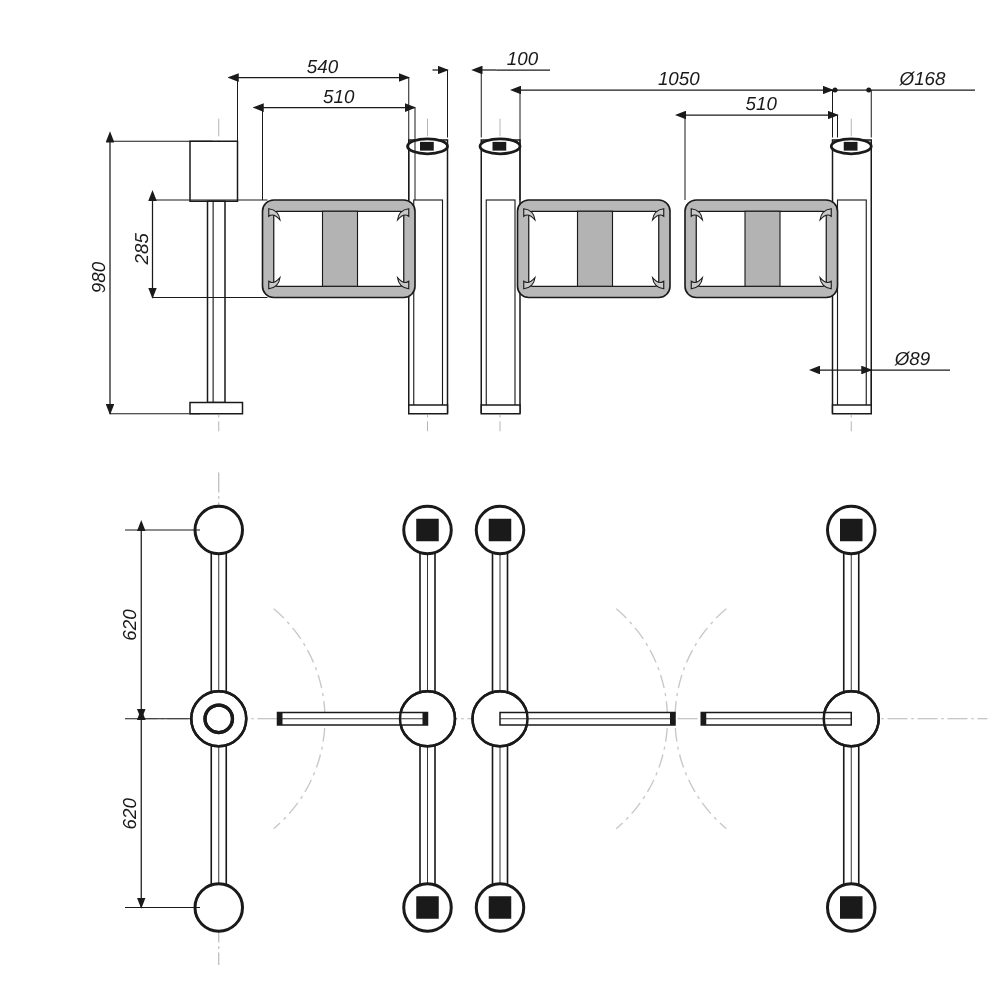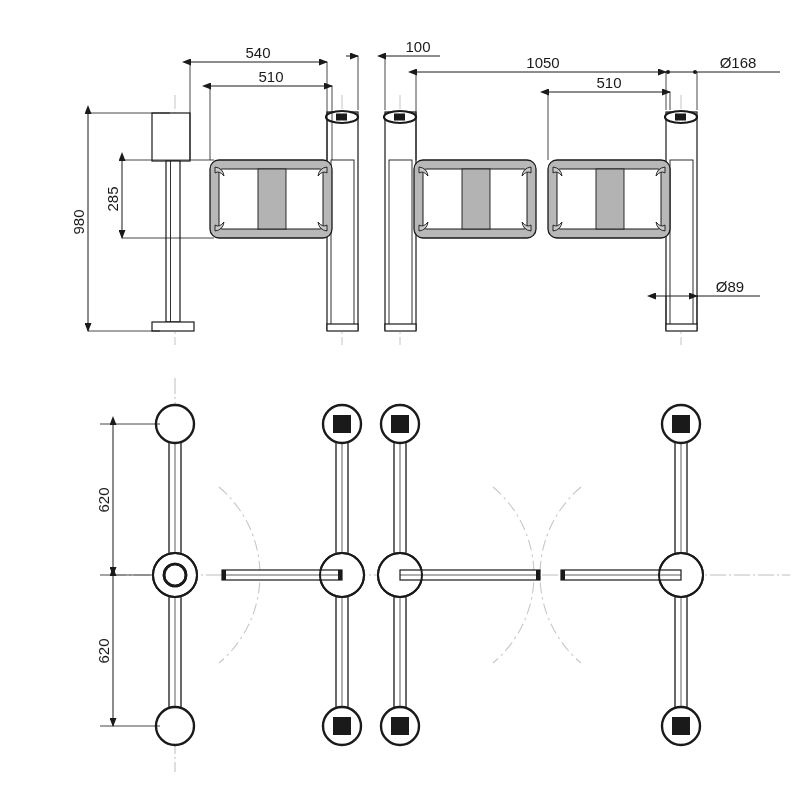--- a/index.html
+++ b/index.html
@@ -1,19 +1,19 @@
 <!DOCTYPE html>
 <html><head>
 <meta charset="utf-8">
 <title>Swing Barrier Technical Drawing</title>
 <style>
   html,body{margin:0;padding:0;background:#ffffff;}
   body{width:800px;height:800px;overflow:hidden;
        font-family:"Liberation Sans","DejaVu Sans",sans-serif;}
-  #sheet{position:relative;width:800px;height:800px;background:#ffffff;}
+  #sheet{position:relative;width:800px;height:800px;background:#ffffff;font-style:italic;}
   svg{display:block;}
   text{font-family:"Liberation Sans","DejaVu Sans",sans-serif;fill:#1a1a1a;}
 </style>
 </head>
 <body>
 
 <div id="sheet">
 <svg width="800" height="800" viewBox="0 0 800 800">
 
   <defs>

